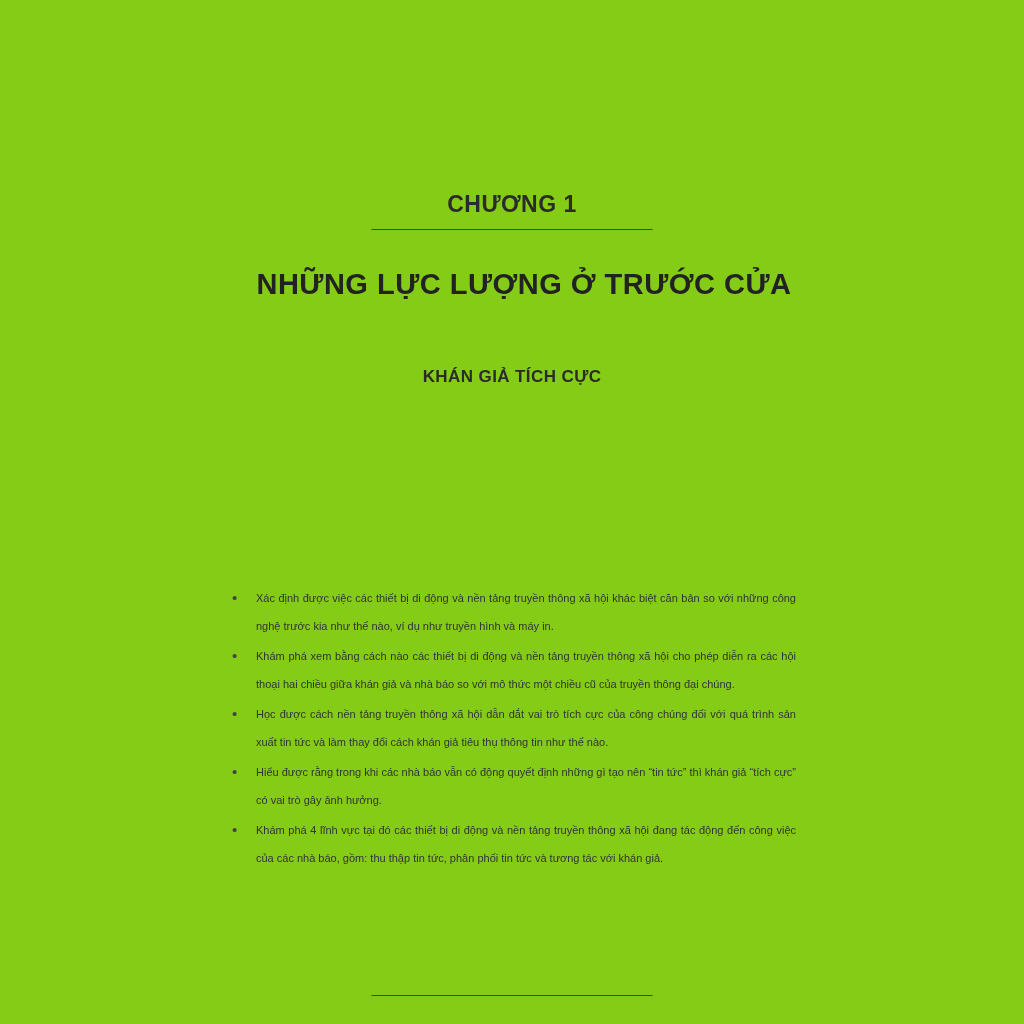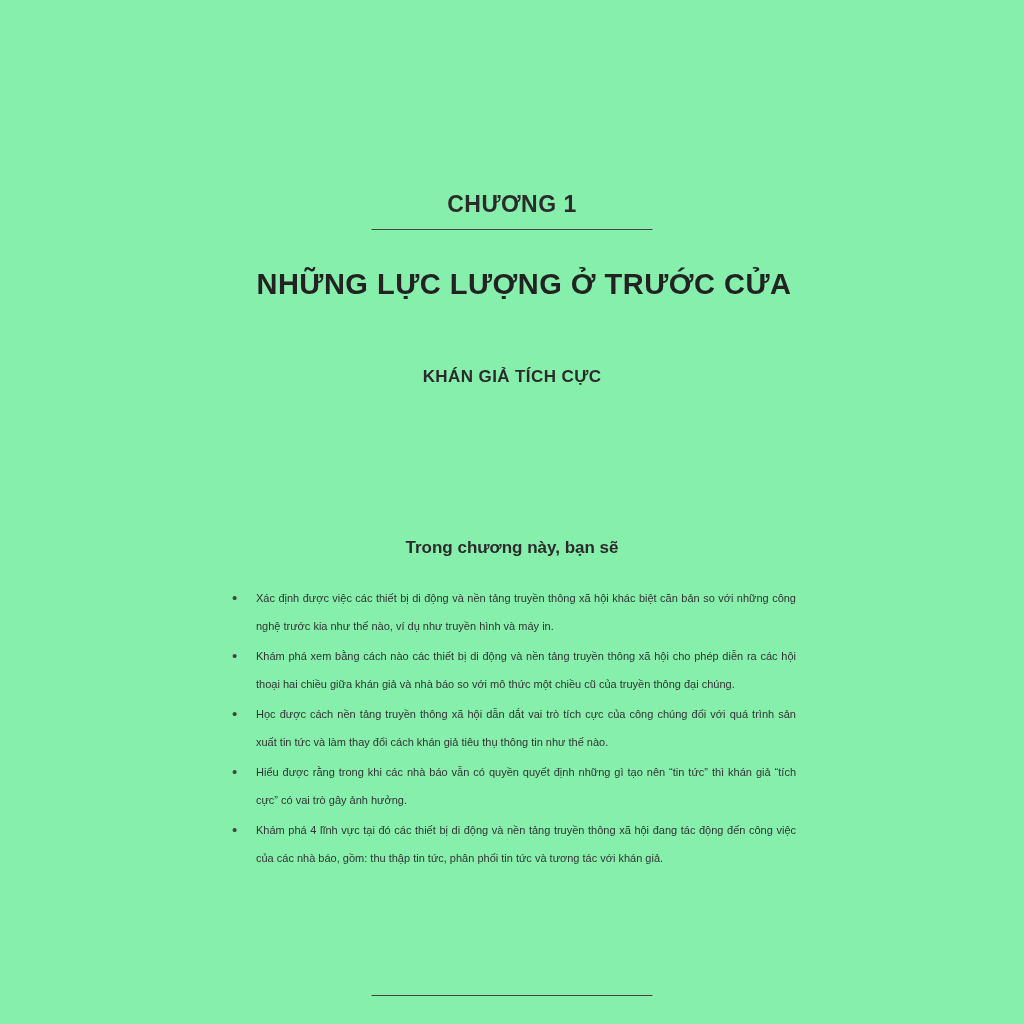--- a/index.html
+++ b/index.html
@@ -4,21 +4,21 @@
 <style>
   html, body {
     margin: 0;
     padding: 0;
     background: #ffffff;
   }
   .page {
     position: relative;
     width: 1024px;
     height: 1024px;
-    background: #86efac;
+    background: #84cc16;
     font-family: "Liberation Sans", "DejaVu Sans", sans-serif;
     color: #2e2e2e;
     overflow: hidden;
   }
   .chapter-label {
     position: absolute;
     top: 191px;
     left: 0;
     width: 100%;
     text-align: center;
@@ -108,38 +108,37 @@
 <div class="page">
 
   <div class="chapter-label">CHƯƠNG 1</div>
 
   <div class="rule rule-top"></div>
 
   <h1 class="chapter-title">NHỮNG LỰC LƯỢNG Ở TRƯỚC CỬA</h1>
 
   <h2 class="chapter-subtitle">KHÁN GIẢ TÍCH CỰC</h2>
 
-  <div class="intro-heading">Trong chương này, bạn sẽ</div>
 
   <ul class="objectives-list">
     <li>
       <span class="bullet-marker">•</span>
       <span class="bullet-text">Xác định được việc các thiết bị di động và nền tảng truyền thông xã hội khác biệt căn bản so với những công nghệ trước kia như thế nào, ví dụ như truyền hình và máy in.</span>
     </li>
     <li>
       <span class="bullet-marker">•</span>
       <span class="bullet-text">Khám phá xem bằng cách nào các thiết bị di động và nền tảng truyền thông xã hội cho phép diễn ra các hội thoại hai chiều giữa khán giả và nhà báo so với mô thức một chiều cũ của truyền thông đại chúng.</span>
     </li>
     <li>
       <span class="bullet-marker">•</span>
       <span class="bullet-text">Học được cách nền tảng truyền thông xã hội dẫn dắt vai trò tích cực của công chúng đối với quá trình sản xuất tin tức và làm thay đổi cách khán giả tiêu thụ thông tin như thế nào.</span>
     </li>
     <li>
       <span class="bullet-marker">•</span>
-      <span class="bullet-text">Hiểu được rằng trong khi các nhà báo vẫn có quyền quyết định những gì tạo nên “tin tức” thì khán giả “tích cực” có vai trò gây ảnh hưởng.</span>
+      <span class="bullet-text">Hiểu được rằng trong khi các nhà báo vẫn có động quyết định những gì tạo nên “tin tức” thì khán giả “tích cực” có vai trò gây ảnh hưởng.</span>
     </li>
     <li>
       <span class="bullet-marker">•</span>
       <span class="bullet-text">Khám phá 4 lĩnh vực tại đó các thiết bị di động và nền tảng truyền thông xã hội đang tác động đến công việc của các nhà báo, gồm: thu thập tin tức, phân phối tin tức và tương tác với khán giả.</span>
     </li>
   </ul>
 
   <div class="rule rule-bottom"></div>
 
 </div>

